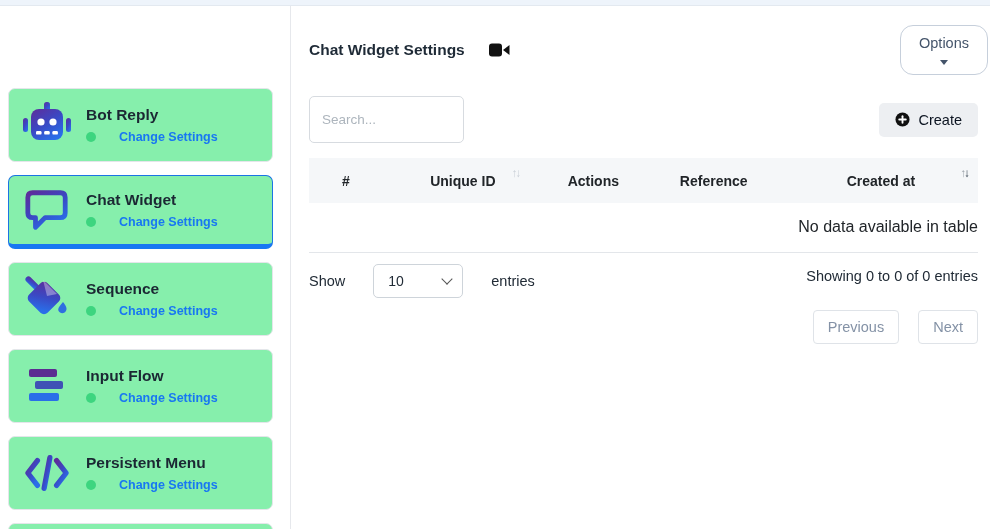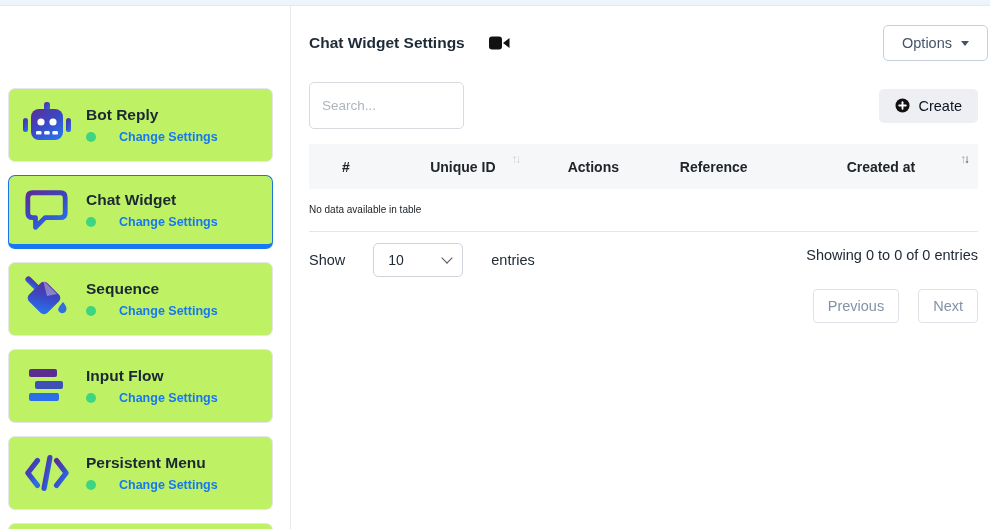--- a/index.html
+++ b/index.html
@@ -9,39 +9,39 @@
     -webkit-font-smoothing:antialiased;
   }
   
   .topbar{height:5px;background:#eef4fb;border-bottom:1px solid #e3e9f0;}
   .layout{display:flex;height:523px;}
   
   .sidebar{width:290px;min-width:290px;border-right:1px solid #e6e8ec;background:#fff;}
   .logo-area{height:82px;}
   .card{
     box-sizing:border-box;width:265px;margin:0 0 13px 8px;height:74px;
-    border:1px solid #e4e6ea;border-radius:7px;background:#bef264;
+    border:1px solid #e4e6ea;border-radius:7px;background:#86efac;
     display:flex;align-items:center;gap:15px;padding:0 12px 0 14px;cursor:pointer;
   }
   .card.selected{border:1px solid #1b74e4;border-bottom:5px solid #1877f2;}
   .card .icon{flex:0 0 48px;display:flex;align-items:center;justify-content:center;}
   .card-title{font-size:15.5px;font-weight:600;color:#1b2733;line-height:1.15;}
   .card-sub{display:flex;align-items:center;gap:23px;margin-top:6px;}
   .dot{width:10px;height:10px;border-radius:50%;background:#3dd57f;}
   .change-link{font-size:12.5px;font-weight:700;color:#1877f2;text-decoration:none;cursor:pointer;}
   .card.partial{margin-bottom:0;}
   
   .main{flex:1;padding:0 12px 0 18px;}
   .main-header{display:flex;justify-content:space-between;align-items:center;margin-top:19px;margin-right:-10px;}
   .page-title-wrap{display:flex;align-items:center;gap:24px;}
   .page-title{font-size:15.5px;font-weight:700;color:#1e2a36;}
   .btn-options{
     display:inline-flex;align-items:center;gap:9px;background:#fff;
-    border:1px solid #c6cfdb;border-radius:5px;padding:9px 18px;
-    font-size:14.5px;color:#44546a;font-family:inherit;cursor:pointer;
+    border:1px solid #c6cfdb;border-radius:13px;padding:9px 18px;
+    font-size:14.5px;color:#44546a;font-family:inherit;cursor:pointer;flex-direction:column;
   }
   .caret-down{width:0;height:0;border-left:4px solid transparent;border-right:4px solid transparent;border-top:5px solid #44546a;}
   .toolbar{display:flex;justify-content:space-between;align-items:center;margin-top:21px;}
   .search-input{
     box-sizing:border-box;width:155px;height:47px;border:1px solid #d7dbe0;border-radius:5px;
     padding:0 12px;font-size:13.5px;font-family:inherit;color:#212b36;outline:none;
   }
   .search-input::placeholder{color:#adb5bd;}
   .btn-create{
     display:inline-flex;align-items:flex-start;gap:8px;background:#edeff2;border:none;border-radius:5px;
@@ -53,21 +53,21 @@
     background:#f5f7f9;height:45px;font-size:14px;font-weight:700;color:#212529;
     text-align:center;position:relative;padding:0;
   }
   th.col-hash{text-align:left;padding-left:14px;}
   .sort{position:absolute;top:9px;font-size:11.5px;letter-spacing:-2px;}
   .sort .up{color:#c8ced6;}
   .sort .dn{color:#c8ced6;}
   .sort.active .up{color:#9aa1a9;}
   .sort.active .dn{color:#1f2d3d;}
   td.empty-cell{
-    text-align:left;font-size:10px;color:#212529;padding:15px 0 16px;
+    text-align:right;font-size:16px;color:#212529;padding:15px 0 16px;
     border-bottom:1px solid #e3e6ea;
   }
   
   .table-footer{display:flex;justify-content:space-between;margin-top:11px;}
   .length-wrap{display:flex;align-items:center;gap:28px;font-size:14.5px;color:#212b36;}
   .select-wrap{position:relative;display:inline-block;}
   .length-select{
     appearance:none;-webkit-appearance:none;-moz-appearance:none;
     box-sizing:border-box;width:90px;height:34px;border:1px solid #ced4da;border-radius:5px;
     padding:0 0 0 14px;font-size:14px;font-family:inherit;color:#212b36;background:#fff;cursor:pointer;

